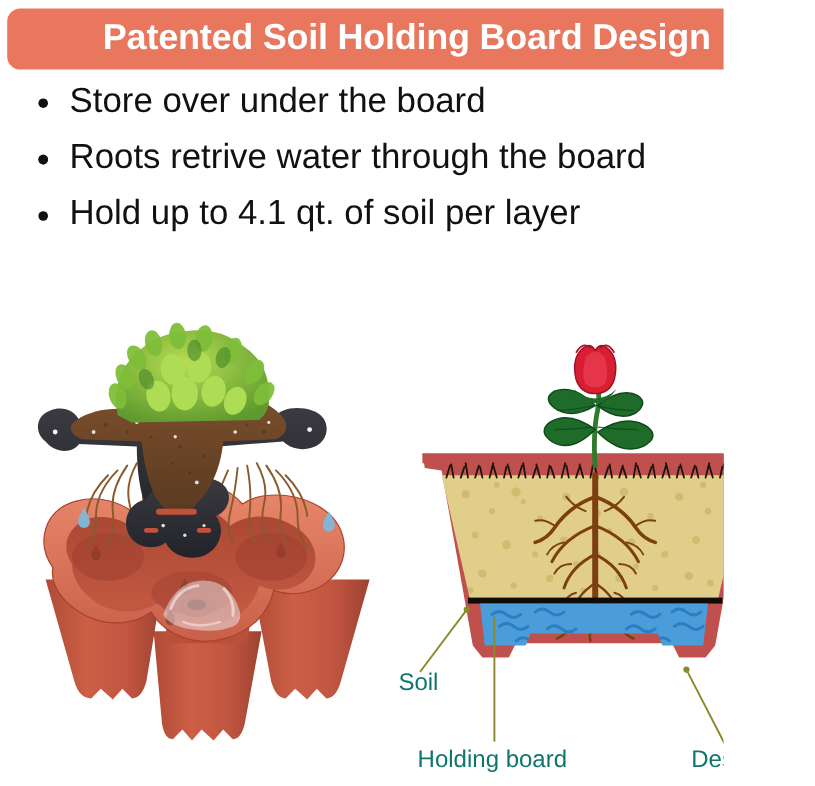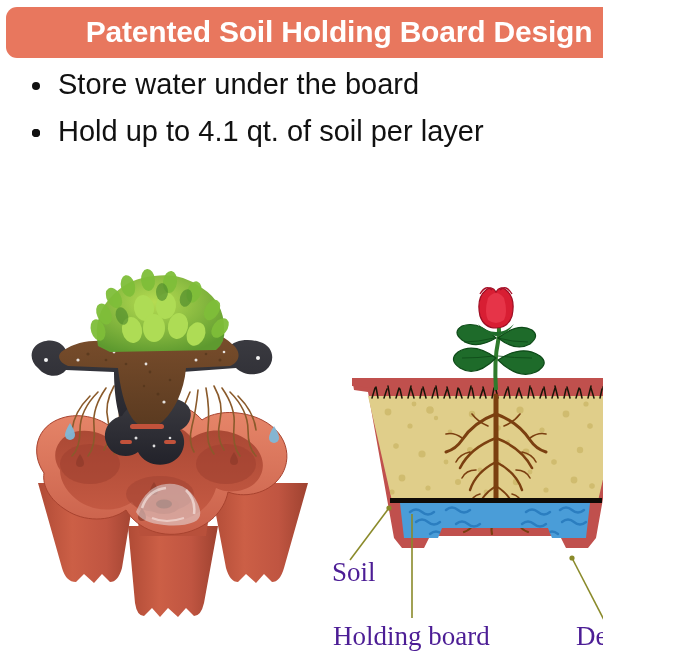--- a/index.html
+++ b/index.html
@@ -83,47 +83,50 @@
   .art {
     position: absolute;
     display: block;
   }
   #product-photo { left: 18px; top: 0px; }
   #cross-section { left: 330px; top: 18px; }
 
   
   .callout-label {
     position: absolute;
-    font-size: 27px;
-    color: #4c1d95;
+    font-size: 20px;
+    color: #0f766e;
     line-height: 1;
     white-space: nowrap;
-    font-family: Liberation Serif, serif;
   }
   #label-soil { left: 332px; top: 291px; }
-  #label-holding-board { left: 333px; top: 355px; }
+  #label-holding-board { left: 348px; top: 355px; }
   #label-water { left: 576px; top: 355px; }
   #callout-lines { position: absolute; left: 0; top: 0; }
 </style>
 </head>
 <body>
 
 <div id="page">
 
   <div id="header-banner" style="background: rgb(232, 119, 94);">
     <div id="header-title" style="color: rgb(255, 255, 255);">Patented Soil Holding Board Design</div>
   </div>
 
   <ul id="feature-list">
     <li class="feature-item">
       <span class="feature-bullet"></span>
-      <span>Store water under the board</span>
+      <span>Store over under the board</span>
     </li>
     <li class="feature-item">
       <span class="feature-bullet"></span>
+    </li>
+    <li class="feature-item">
+      <span class="feature-bullet"></span>
+      <span>Roots retrive water through the board</span>
     </li>
     <li class="feature-item">
       <span class="feature-bullet"></span>
       <span>Hold up to 4.1 qt. of soil per layer</span>
     </li>
   </ul>
 
   <div id="illustration-area">
 
     <svg class="art" id="product-photo" width="310" height="360" viewBox="0 0 310 360">

